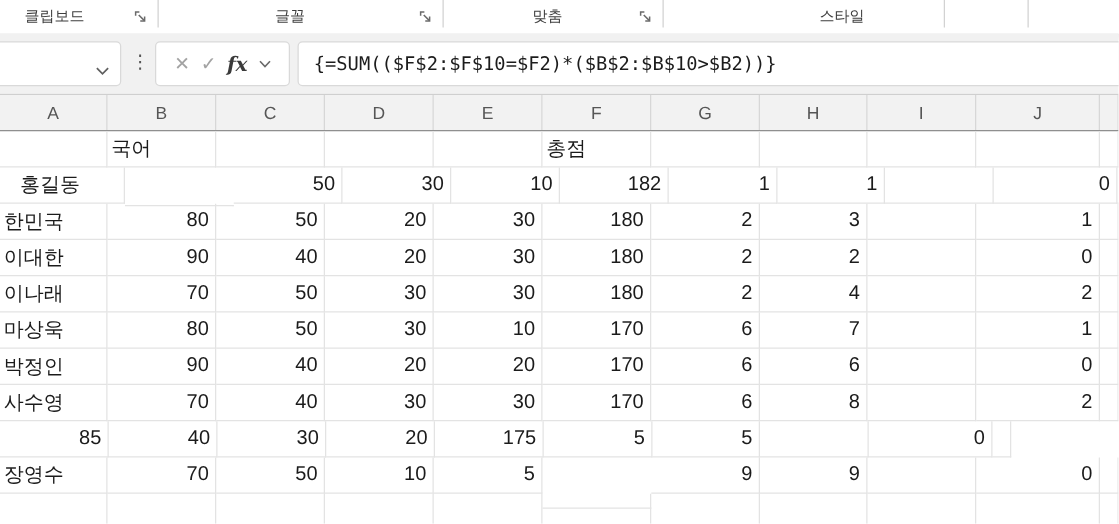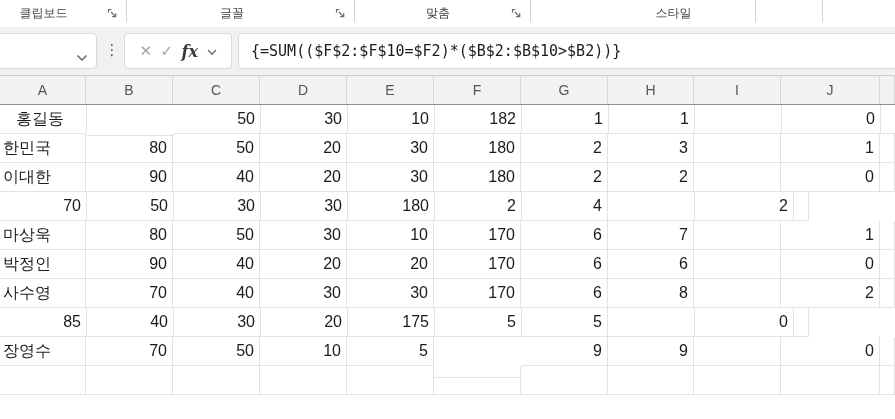--- a/index.html
+++ b/index.html
@@ -117,21 +117,34 @@
         <div class="col-h" style="width: 87px;">E</div>
         <div class="col-h" style="width: 87px;">F</div>
         <div class="col-h" style="width: 87px;">G</div>
         <div class="col-h" style="width: 86px;">H</div>
         <div class="col-h" style="width: 87px;">I</div>
         <div class="col-h" style="width: 99px;">J</div>
         <div class="col-h" style="width: 15px;"></div>
       </div>
     <div>
         <div class="grid-row">
-          <div class="cell" style="width: 87px; padding-left: 16px;">홍길동</div>
+          <div class="cell" style="width: 86px;"></div>
+          <div class="cell" style="width: 87px;">국어</div>
+          <div class="cell" style="width: 87px;"></div>
+          <div class="cell" style="width: 87px;"></div>
+          <div class="cell" style="width: 87px;"></div>
+          <div class="cell" style="width: 87px;">총점</div>
+          <div class="cell" style="width: 87px;"></div>
+          <div class="cell" style="width: 86px;"></div>
+          <div class="cell" style="width: 87px;"></div>
+          <div class="cell" style="width: 99px;"></div>
+          <div class="cell" style="width: 15px;"></div>
+        </div>
+        <div class="grid-row">
+          <div class="cell" style="width: 100px; padding-left: 16px;">홍길동</div>
           <div class="cell num" style="width: 87px; margin-top: 30px;">92</div>
           <div class="cell num" style="width: 87px;">50</div>
           <div class="cell num" style="width: 87px;">30</div>
           <div class="cell num" style="width: 87px;">10</div>
           <div class="cell num" style="width: 87px;">182</div>
           <div class="cell num" style="width: 87px;">1</div>
           <div class="cell num" style="width: 86px;">1</div>
           <div class="cell" style="width: 87px;"></div>
           <div class="cell num" style="width: 99px;">0</div>
           <div class="cell" style="width: 15px;"></div>
@@ -156,20 +169,21 @@
           <div class="cell num" style="width: 87px;">20</div>
           <div class="cell num" style="width: 87px;">30</div>
           <div class="cell num" style="width: 87px;">180</div>
           <div class="cell num" style="width: 87px;">2</div>
           <div class="cell num" style="width: 86px;">2</div>
           <div class="cell" style="width: 87px;"></div>
           <div class="cell num" style="width: 99px;">0</div>
           <div class="cell" style="width: 15px;"></div>
         </div>
         <div class="grid-row">
+          <div class="cell" style="width: 86px;">이나래</div>
           <div class="cell num" style="width: 87px;">70</div>
           <div class="cell num" style="width: 87px;">50</div>
           <div class="cell num" style="width: 87px;">30</div>
           <div class="cell num" style="width: 87px;">30</div>
           <div class="cell num" style="width: 87px;">180</div>
           <div class="cell num" style="width: 87px;">2</div>
           <div class="cell num" style="width: 86px;">4</div>
           <div class="cell" style="width: 87px;"></div>
           <div class="cell num" style="width: 99px;">2</div>
           <div class="cell" style="width: 15px;"></div>

